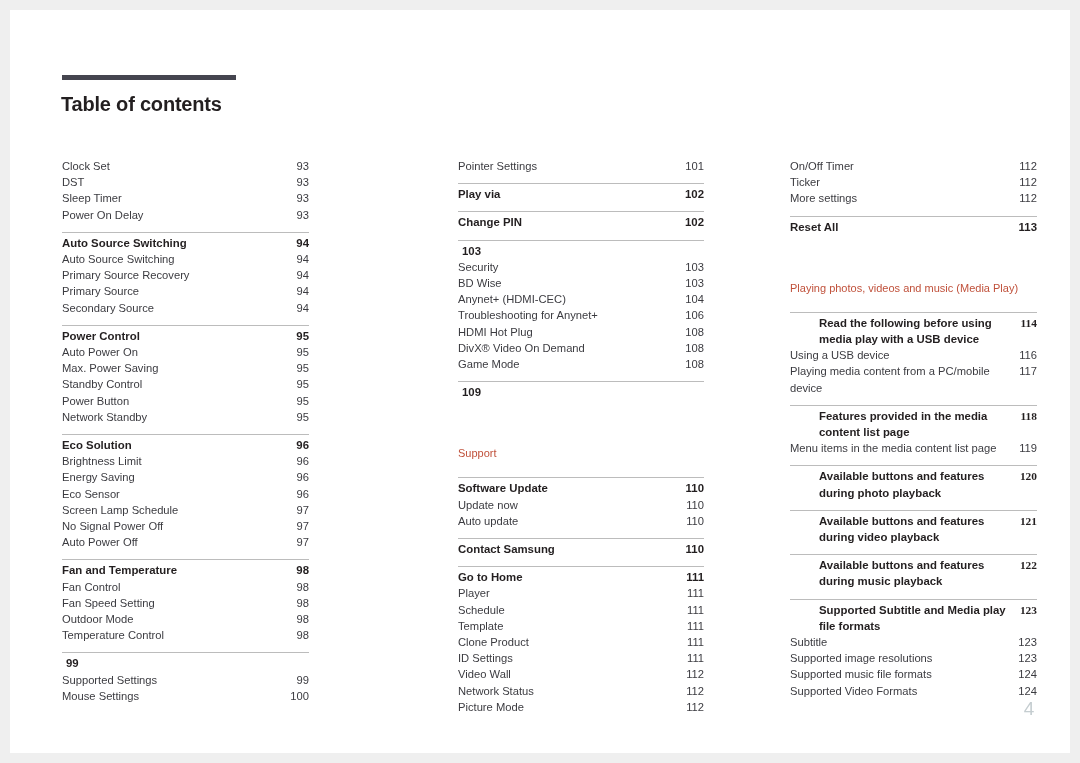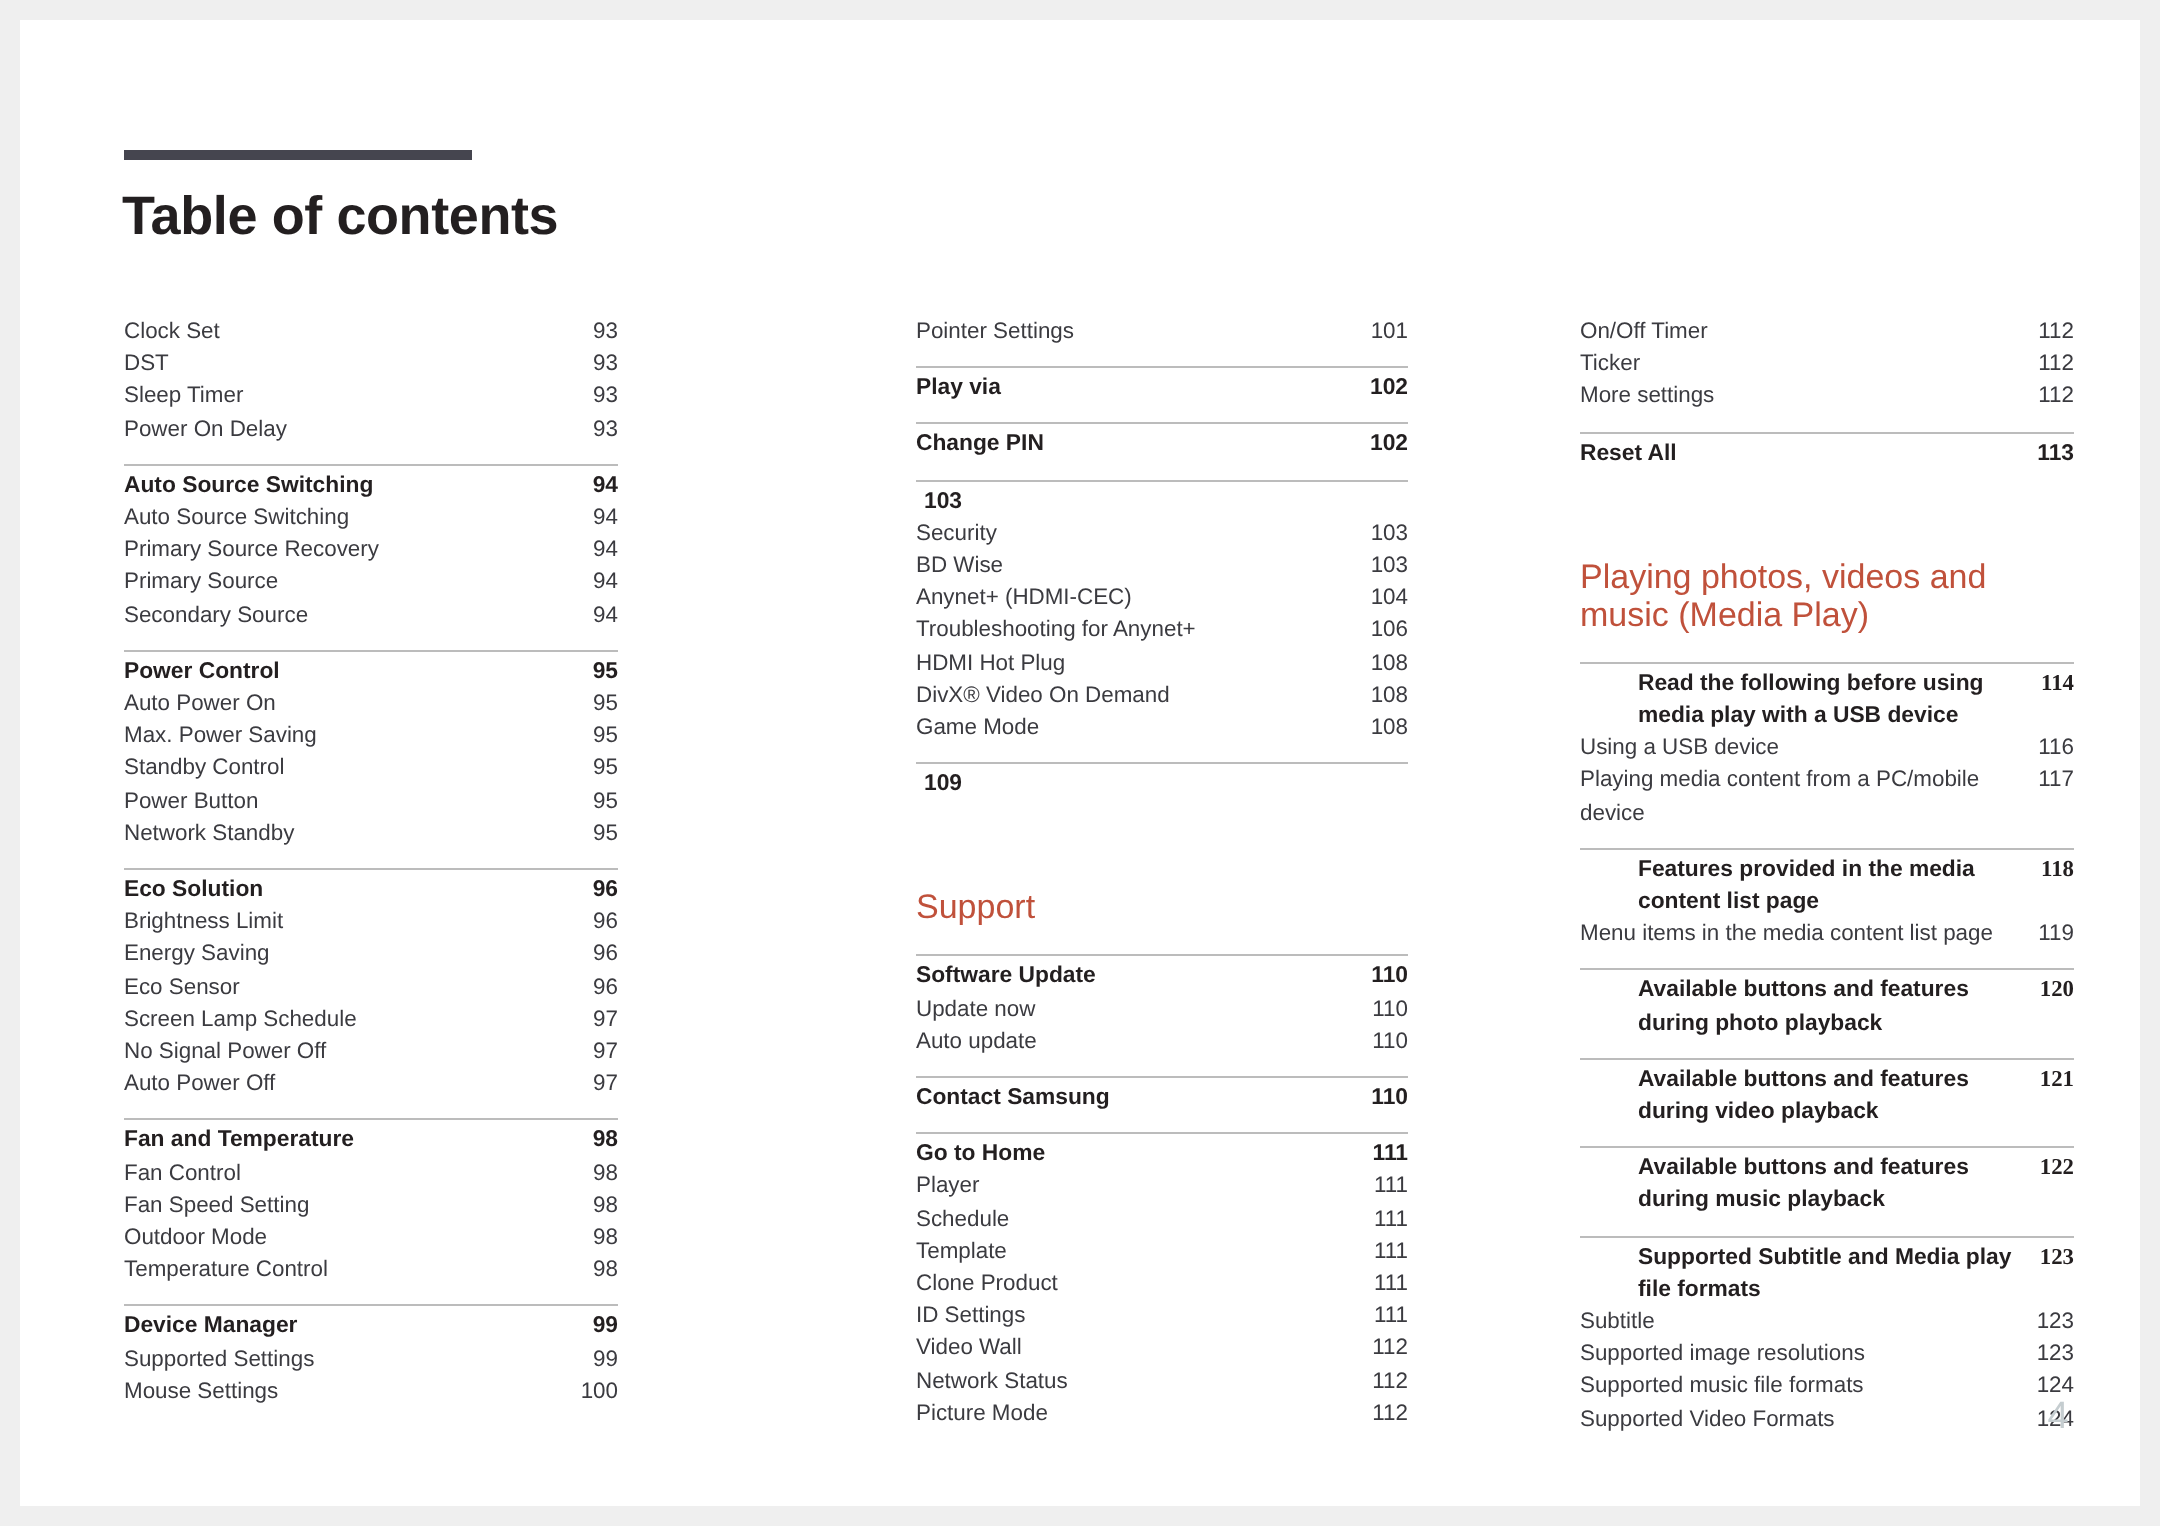--- a/index.html
+++ b/index.html
@@ -28,21 +28,21 @@
     left: 52px;
     top: 65px;
     width: 174px;
     height: 5px;
     background: #45454f;
   }
   .page-title {
     position: absolute;
     left: 51px;
     top: 83px;
-    font-size: 27px;
+    font-size: 20px;
     font-weight: bold;
     color: #231f20;
     letter-spacing: -0.2px;
   }
 
   
   .columns {
     position: absolute;
     left: 0;
     top: 0;
@@ -53,21 +53,21 @@
     position: absolute;
     top: 148px;
   }
   .col-0 { left: 52px;  width: 247px; }
   .col-1 { left: 417px; width: 246px; margin-left: 31px; }
   .col-2 { left: 780px; width: 247px; }
 
   
   .chapter {
     color: #c0513b;
-    font-size: 17px;
+    font-size: 11px;
     line-height: 19px;
     font-weight: normal;
     margin: 0;
     padding: 0;
   }
 
   
   .group { }
   .rule {
     height: 1px;
@@ -264,21 +264,20 @@
           </div>
           <div class="entry">
             <span class="label">Temperature Control</span>
             <span class="num">98</span>
           </div>
         </div>
         <div class="group">
           <div class="spacer-sm"></div>
           <div class="rule"></div>
           <div class="entry head head-pad">
-            <span class="label">Device Manager</span>
             <span class="num">99</span>
           </div>
           <div class="entry">
             <span class="label">Supported Settings</span>
             <span class="num">99</span>
           </div>
           <div class="entry">
             <span class="label">Mouse Settings</span>
             <span class="num">100</span>
           </div>

